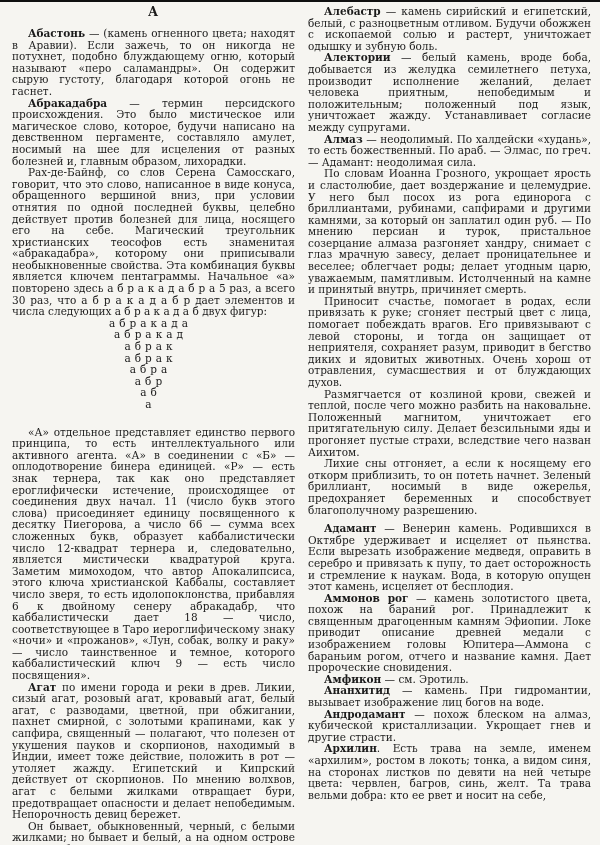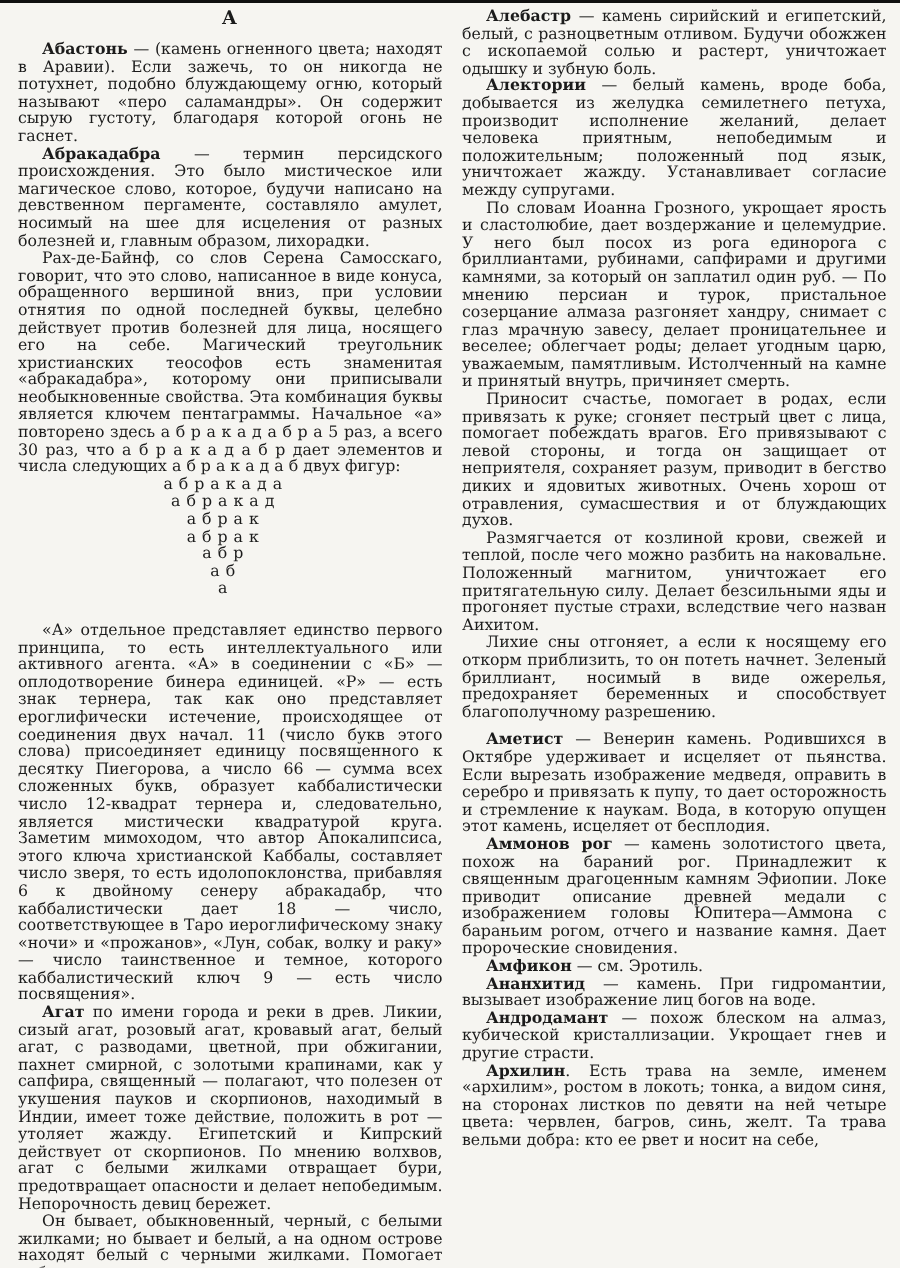--- a/index.html
+++ b/index.html
@@ -69,48 +69,50 @@
 
     <p class="entry"><b class="hw">Абракадабра</b><span> — термин персидского происхождения. Это было мистическое или магическое слово, которое, будучи написано на девственном пергаменте, составляло амулет, носимый на шее для исцеления от разных болезней и, главным образом, лихорадки.</span></p>
 
     <p class="entry"><span>Рах-де-Байнф, со слов Серена Самосскаго, говорит, что это слово, написанное в виде конуса, обращенного вершиной вниз, при условии отнятия по одной последней буквы, целебно действует против болезней для лица, носящего его на себе. Магический треугольник христианских теософов есть знаменитая «абракадабра», которому они приписывали необыкновенные свойства. Эта комбинация буквы является ключем пентаграммы. Начальное «а» повторено здесь а б р а к а д а б р а 5 раз, а всего 30 раз, что а б р а к а д а б р дает элементов и числа следующих а б р а к а д а б двух фигур:</span></p>
 
     <div class="figure">
       <div class="fig-line">абракада</div>
       <div class="fig-line">абракад</div>
       <div class="fig-line">абрак</div>
       <div class="fig-line">абрак</div>
+      <div class="fig-line">абра</div>
       <div class="fig-line">абр</div>
       <div class="fig-line">аб</div>
       <div class="fig-line">а</div>
     </div>
 
     <p class="entry"><span>«А» отдельное представляет единство первого принципа, то есть интеллектуального или активного агента. «А» в соединении с «Б» — оплодотворение бинера единицей. «Р» — есть знак тернера, так как оно представляет ероглифически истечение, происходящее от соединения двух начал. 11 (число букв этого слова) присоединяет единицу посвященного к десятку Пиегорова, а число 66 — сумма всех сложенных букв, образует каббалистически число 12-квадрат тернера и, следовательно, является мистически квадратурой круга. Заметим мимоходом, что автор Апокалипсиса, этого ключа христианской Каббалы, составляет число зверя, то есть идолопоклонства, прибавляя 6 к двойному сенеру абракадабр, что каббалистически дает 18 — число, соответствующее в Таро иероглифическому знаку «ночи» и «прожанов», «Лун, собак, волку и раку» — число таинственное и темное, которого каббалистический ключ 9 — есть число посвящения».</span></p>
 
     <p class="entry"><b class="hw">Агат</b><span> по имени города и реки в древ. Ликии, сизый агат, розовый агат, кровавый агат, белый агат, с разводами, цветной, при обжигании, пахнет смирной, с золотыми крапинами, как у сапфира, священный — полагают, что полезен от укушения пауков и скорпионов, находимый в Индии, имеет тоже действие, положить в рот — утоляет жажду. Египетский и Кипрский действует от скорпионов. По мнению волхвов, агат с белыми жилками отвращает бури, предотвращает опасности и делает непобедимым. Непорочность девиц бережет.</span></p>
 
     <p class="entry"><span>Он бывает, обыкновенный, черный, с белыми жилками; но бывает и белый, а на одном острове находят белый с черными жилками. Помогает избегать опасности придает мужество и хорошее расположение духа.</span></p>
   </div>
 
   <div class="col col-right">
 
     <p class="entry"><b class="hw">Алебастр</b><span> — камень сирийский и египетский, белый, с разноцветным отливом. Будучи обожжен с ископаемой солью и растерт, уничтожает одышку и зубную боль.</span></p>
 
     <p class="entry"><b class="hw">Алектории</b><span> — белый камень, вроде боба, добывается из желудка семилетнего петуха, производит исполнение желаний, делает человека приятным, непобедимым и положительным; положенный под язык, уничтожает жажду. Устанавливает согласие между супругами.</span></p>
 
+    <p class="entry"><b class="hw">Алмаз</b><span> — неодолимый. По халдейски «худань», то есть божественный. По араб. — Элмас, по греч. — Адамант: неодолимая сила.</span></p>
 
     <p class="entry"><span>По словам Иоанна Грозного, укрощает ярость и сластолюбие, дает воздержание и целемудрие. У него был посох из рога единорога с бриллиантами, рубинами, сапфирами и другими камнями, за который он заплатил один руб. — По мнению персиан и турок, пристальное созерцание алмаза разгоняет хандру, снимает с глаз мрачную завесу, делает проницательнее и веселее; облегчает роды; делает угодным царю, уважаемым, памятливым. Истолченный на камне и принятый внутрь, причиняет смерть.</span></p>
 
     <p class="entry"><span>Приносит счастье, помогает в родах, если привязать к руке; сгоняет пестрый цвет с лица, помогает побеждать врагов. Его привязывают с левой стороны, и тогда он защищает от неприятеля, сохраняет разум, приводит в бегство диких и ядовитых животных. Очень хорош от отравления, сумасшествия и от блуждающих духов.</span></p>
 
     <p class="entry"><span>Размягчается от козлиной крови, свежей и теплой, после чего можно разбить на наковальне. Положенный магнитом, уничтожает его притягательную силу. Делает безсильными яды и прогоняет пустые страхи, вследствие чего назван Аихитом.</span></p>
 
     <p class="entry"><span>Лихие сны отгоняет, а если к носящему его откорм приблизить, то он потеть начнет. Зеленый бриллиант, носимый в виде ожерелья, предохраняет беременных и способствует благополучному разрешению.</span></p>
 
-    <p class="entry gap-top"><b class="hw">Аметист</b><span> — Венерин камень. Родившихся в Октябре удерживает и исцеляет от пьянства. Если вырезать изображение медведя, оправить в серебро и привязать к пупу, то дает осторожность и стремление к наукам. Вода, в которую опущен этот камень, исцеляет от бесплодия.</span></p>
+    <p class="entry gap-top"><b class="hw">Адамант</b><span> — Венерин камень. Родившихся в Октябре удерживает и исцеляет от пьянства. Если вырезать изображение медведя, оправить в серебро и привязать к пупу, то дает осторожность и стремление к наукам. Вода, в которую опущен этот камень, исцеляет от бесплодия.</span></p>
 
 
     <p class="entry"><b class="hw">Аммонов рог</b><span> — камень золотистого цвета, похож на бараний рог. Принадлежит к священным драгоценным камням Эфиопии. Локе приводит описание древней медали с изображением головы Юпитера—Аммона с бараньим рогом, отчего и название камня. Дает пророческие сновидения.</span></p>
 
     <p class="entry"><b class="hw">Амфикон</b><span> — см. Эротиль.</span></p>
 
     <p class="entry"><b class="hw">Ананхитид</b><span> — камень. При гидромантии, вызывает изображение лиц богов на воде.</span></p>
 
     <p class="entry"><b class="hw">Андродамант</b><span> — похож блеском на алмаз, кубической кристаллизации. Укрощает гнев и другие страсти.</span></p>
 

